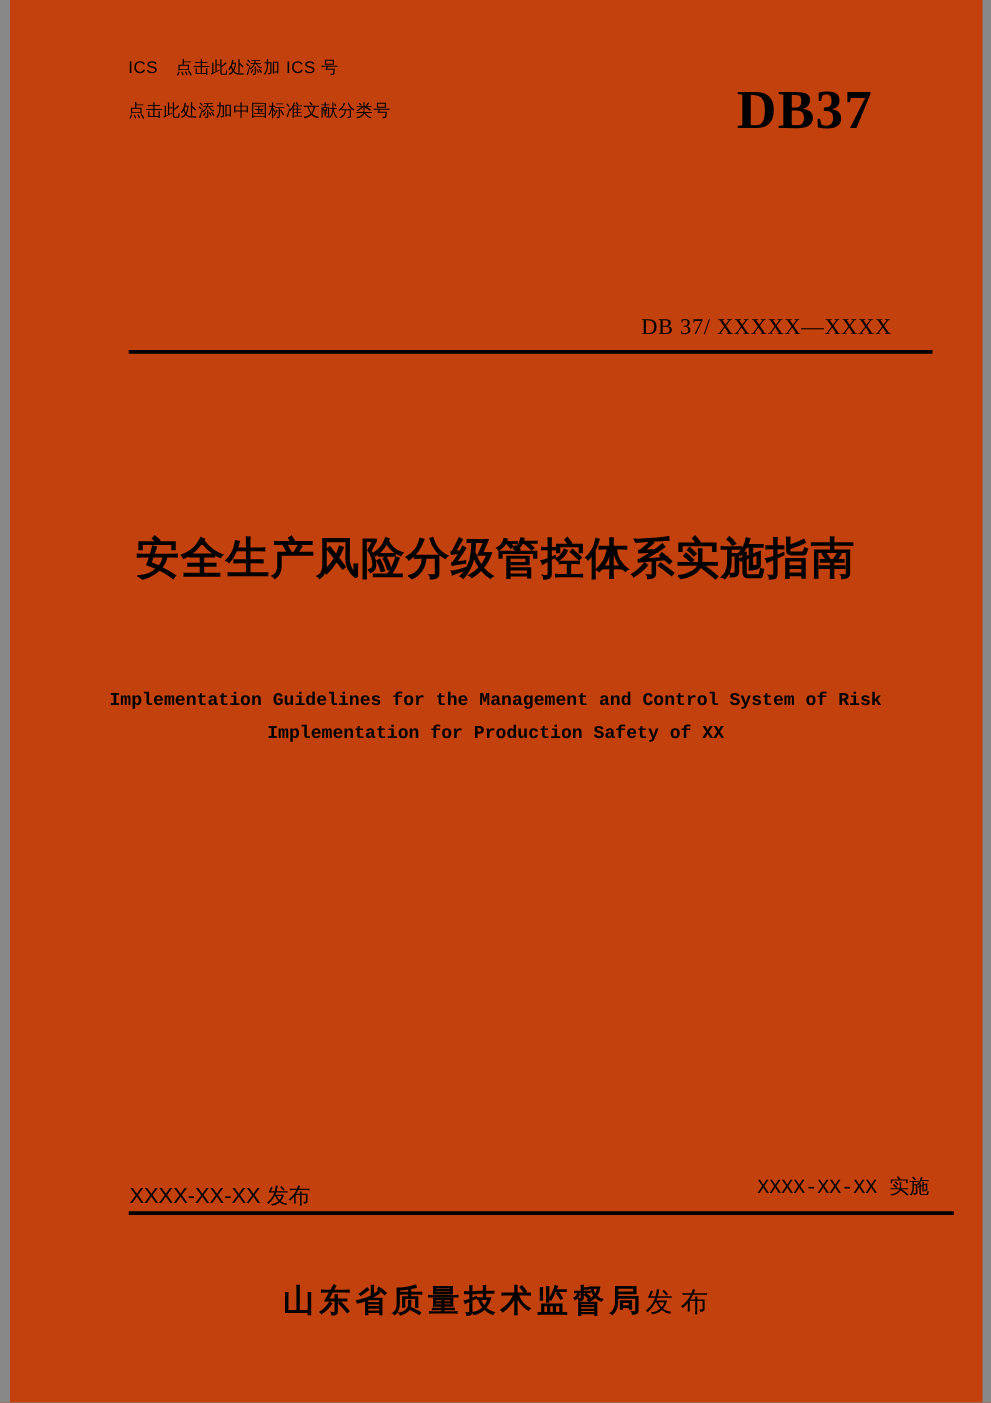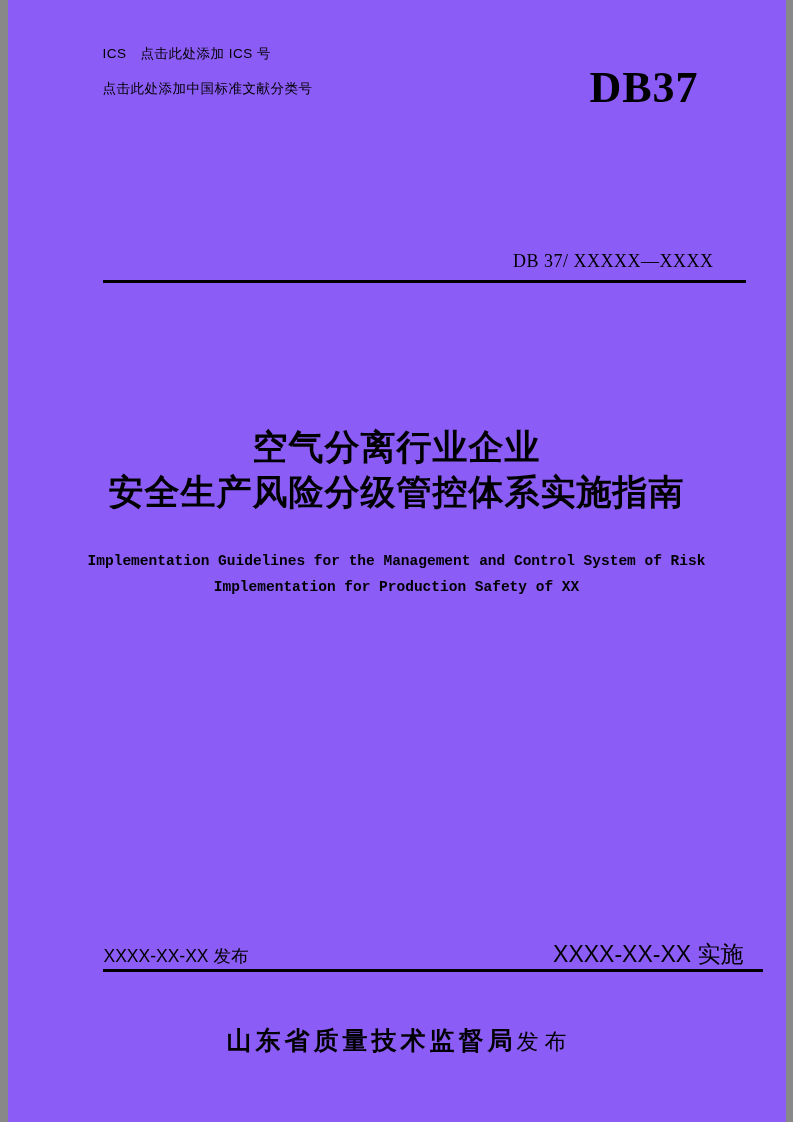--- a/index.html
+++ b/index.html
@@ -5,21 +5,21 @@
   html, body {
     margin: 0;
     padding: 0;
     background: #888;
   }
   .page {
     position: relative;
     width: 778px;
     height: 1122px;
     margin: 0 auto;
-    background: #8b5cf6;
+    background: #c2410c;
     color: #000000;
     font-family: "Liberation Sans", sans-serif;
     overflow: hidden;
   }
   .ics-line {
     position: absolute;
     left: 95px;
     top: 45px;
     font-size: 13.5px;
     letter-spacing: 0.5px;
@@ -96,22 +96,23 @@
     position: absolute;
     left: 96px;
     top: 944px;
     font-size: 17.5px;
     font-weight: 500;
   }
   .impl-date {
     position: absolute;
     right: 42px;
     top: 939px;
-    font-size: 23px;
+    font-size: 16px;
     font-weight: 500;
+    font-family: Liberation Mono, monospace;
   }
   .rule-bottom {
     position: absolute;
     left: 95px;
     top: 969px;
     width: 660px;
     height: 2.5px;
     background: #000000;
   }
   .publisher-row {
@@ -145,21 +146,20 @@
   <div class="class-line">点击此处添加中国标准文献分类号</div>
 
   <div class="db37-logo">DB37</div>
 
 
   <div class="std-number">DB 37/ XXXXX—XXXX</div>
 
   <div class="rule-top"></div>
 
   <div class="title-block">
-    <div>空气分离行业企业</div>
     <div>安全生产风险分级管控体系实施指南</div>
   </div>
 
   <div class="subtitle-block">
     <div>Implementation Guidelines for the Management and Control System of Risk</div>
     <div>Implementation for Production Safety of XX</div>
   </div>
 
   <div class="issue-date">XXXX-XX-XX 发布</div>
 

